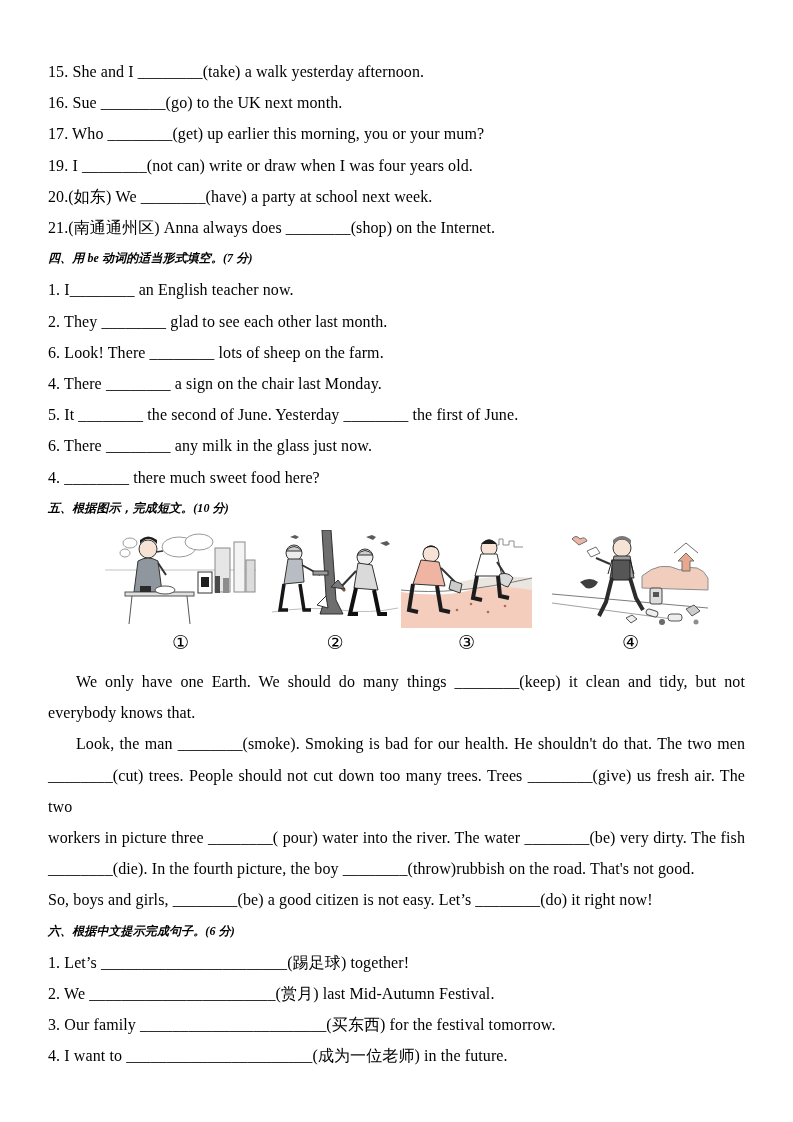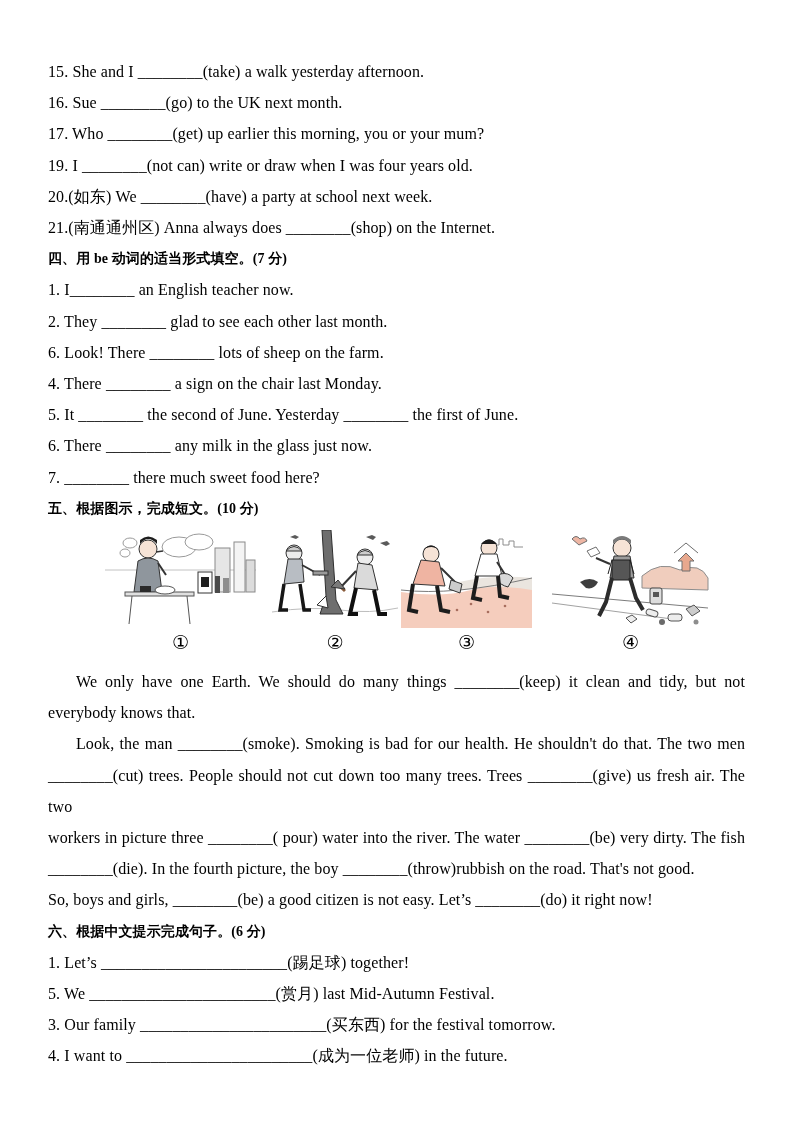--- a/index.html
+++ b/index.html
@@ -16,22 +16,23 @@
     overflow:hidden;
     background:#fff;
   }
   .line {
     font-size:16px;
     line-height:31.2px;
     letter-spacing:0.1px;
   }
   .heading {
     font-weight:bold;
-    font-size:14px;
+    font-size:12px;
     line-height:31.2px;
+    font-style:italic;
   }
   .just {
     text-align:justify;
     text-align-last:justify;
     -moz-text-align-last:justify;
   }
   .indent { text-indent:28px; }
   .pics-row {
     display:flex;
     margin-top:6px;
@@ -72,21 +73,21 @@
   </div>
 
   <div class="line heading">四、用 be 动词的适当形式填空。(7 分)</div>
   <div>
     <div class="line">1. I________ an English teacher now.</div>
     <div class="line">2. They ________ glad to see each other last month.</div>
     <div class="line">6. Look! There ________ lots of sheep on the farm.</div>
     <div class="line">4. There ________ a sign on the chair last Monday.</div>
     <div class="line">5. It ________ the second of June. Yesterday ________ the first of June.</div>
     <div class="line">6. There ________ any milk in the glass just now.</div>
-    <div class="line">7. ________ there much sweet food here?</div>
+    <div class="line">4. ________ there much sweet food here?</div>
   </div>
 
   <div class="line heading">五、根据图示，完成短文。(10 分)</div>
 
   <div class="pics-row">
     <div class="picbox1 pic">
       <svg width="155" height="98" viewBox="0 0 155 98">
         <line x1="2" y1="40" x2="153" y2="40" stroke="#c2c2c2"></line>
         <rect x="112" y="18" width="15" height="44" fill="#e6e6e6" stroke="#8a8a8a"></rect>
         <rect x="131" y="12" width="11" height="50" fill="#f4f4f4" stroke="#8a8a8a"></rect>
@@ -200,18 +201,18 @@
     <div class="line just indent">Look, the man ________(smoke). Smoking is bad for our health. He shouldn't do that. The two men</div>
     <div class="line just">________(cut) trees. People should not cut down too many trees. Trees ________(give) us fresh air. The two</div>
     <div class="line just">workers in picture three ________( pour) water into the river. The water ________(be) very dirty. The fish</div>
     <div class="line">________(die). In the fourth picture, the boy ________(throw)rubbish on the road. That's not good.</div>
     <div class="line">So, boys and girls, ________(be) a good citizen is not easy. Let’s ________(do) it right now!</div>
   </div>
 
   <div class="line heading">六、根据中文提示完成句子。(6 分)</div>
   <div>
     <div class="line">1. Let’s _______________________(踢足球) together!</div>
-    <div class="line">5. We _______________________(赏月) last Mid-Autumn Festival.</div>
+    <div class="line">2. We _______________________(赏月) last Mid-Autumn Festival.</div>
     <div class="line">3. Our family _______________________(买东西) for the festival tomorrow.</div>
     <div class="line">4. I want to _______________________(成为一位老师) in the future.</div>
   </div>
 
 </div>
 
 </body></html>

